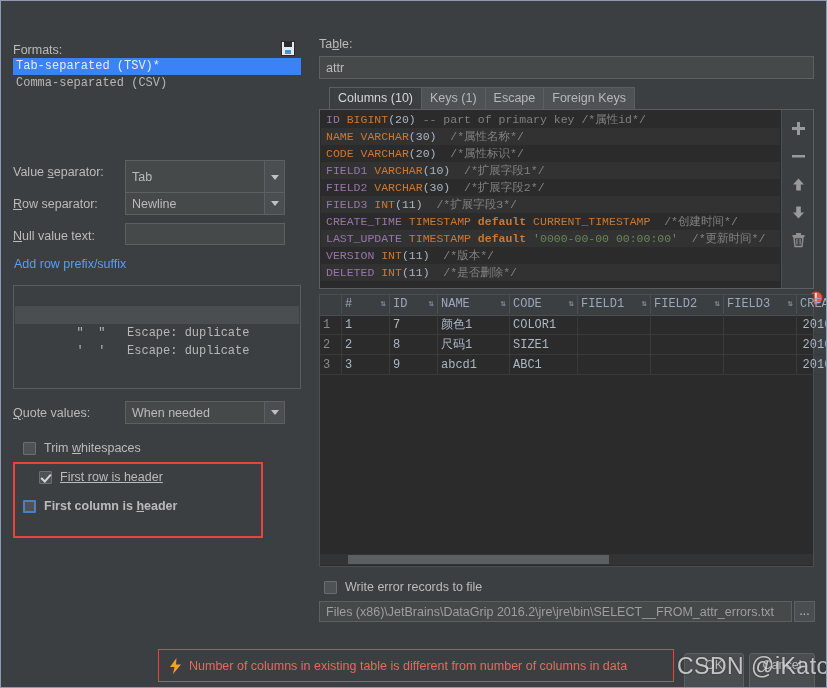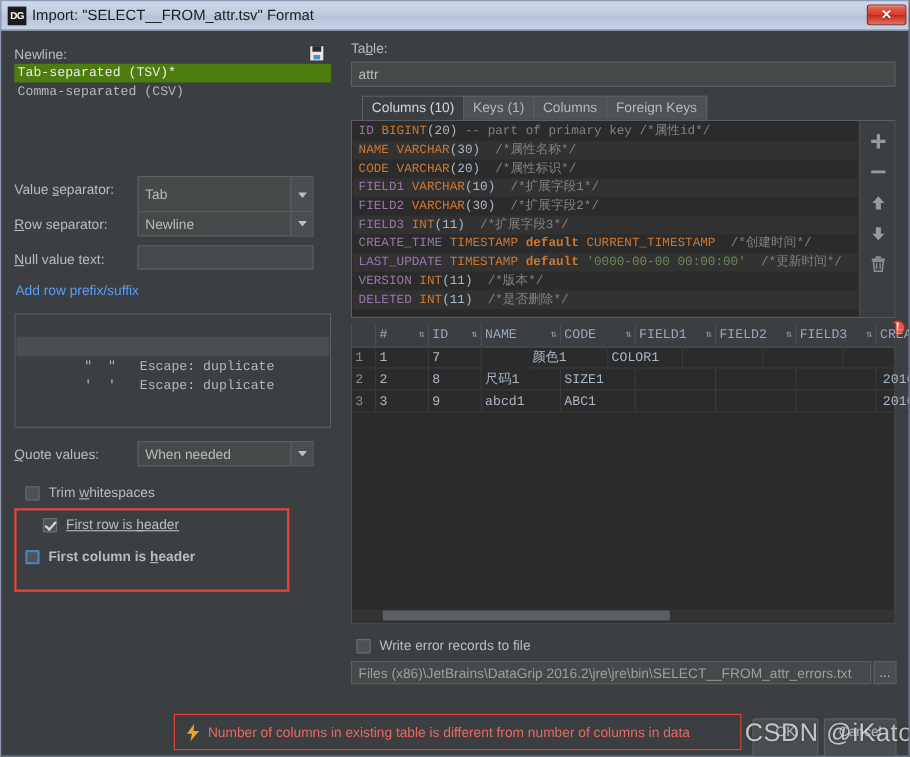--- a/index.html
+++ b/index.html
@@ -97,21 +97,21 @@
 
   
   #formats-label { left: 12px; top: 42px; }
   #save-icon { position: absolute; left: 280px; top: 40px; width: 14px; height: 15px; }
 
   #formats-list {
     position: absolute; left: 12px; top: 57px; width: 288px; height: 36px;
     font-family: "Liberation Mono", monospace; font-size: 12px;
   }
   .fmt-item { height: 17px; line-height: 17px; padding-left: 3px; color: #b7b7b7; white-space: nowrap; }
-  .fmt-item.sel { background: #4d7c0f; color: #eaeaea; }
+  .fmt-item.sel { background: #3b82f6; color: #eaeaea; }
 
   
   #quot-box {
     position: absolute; left: 12px; top: 284px; width: 288px; height: 104px;
     border: 1px solid #5a5d5e; background: #3c3f41; box-sizing: border-box;
   }
   #quot-head { position: absolute; left: 0; top: 0; width: 100%; height: 20px; }
   #quot-title { position: absolute; left: 4px; top: 3px; font-size: 12.5px; color: #bbbbbb; }
   .qt-btn { position: absolute; top: 1px; width: 17px; height: 17px; display: flex; align-items: center; justify-content: center; }
   #quot-list {
@@ -231,29 +231,22 @@
     letter-spacing: 0.5px;
     text-shadow: 0 0 2px rgba(0,0,0,.4);
     white-space: nowrap;
   }
 </style>
 </head>
 <body>
 
 <div id="app">
 
-  <div id="titlebar">
-    <div id="dg-logo">DG</div>
-    <div id="title-text">Import: "SELECT__FROM_attr.tsv" Format</div>
-    <div id="close-btn">
-      <span>✕</span>
-    </div>
-  </div>
-
-  <div class="abs lbl" id="formats-label">Newline:</div>
+
+  <div class="abs lbl" id="formats-label">Formats:</div>
 
   <svg id="save-icon" viewBox="0 0 14 15">
     <rect x="0.5" y="0.5" width="13" height="14" fill="#e8e8e8" stroke="#2b2b2b"></rect>
     <rect x="3" y="1" width="8" height="5" fill="#2b2b2b"></rect>
     <rect x="4" y="9" width="6" height="4" fill="#4a90d9"></rect>
   </svg>
 
   <div id="formats-list">
     <div class="fmt-item sel">Tab-separated (TSV)*</div>
     <div class="fmt-item">Comma-separated (CSV)</div>
@@ -315,21 +308,21 @@
     <span class="cb focused"></span>
     <span class="lbl">First column is <u>h</u>eader</span>
   </div>
 
   <div class="abs lbl" id="table-label">Ta<u>b</u>le:</div>
   <div class="field" id="table-input">attr</div>
 
   <div id="tabs">
     <div class="tab active">Columns (10)</div>
     <div class="tab">Keys (1)</div>
-    <div class="tab">Columns</div>
+    <div class="tab">Escape</div>
     <div class="tab">Foreign Keys</div>
   </div>
 
   <div id="ddl-panel">
     <div id="ddl-lines">
         <div class="ddl-line"><span class="t-col">ID </span><span class="t-type">BIGINT</span><span class="t-num">(20)</span><span class="t-cmt"> -- part of primary key </span><span class="t-cmt">/*属性id*/</span></div>
         <div class="ddl-line alt"><span class="t-col-o">NAME </span><span class="t-type">VARCHAR</span><span class="t-num">(30)</span><span class="t-cmt">  /*属性名称*/</span></div>
         <div class="ddl-line"><span class="t-col-o">CODE </span><span class="t-type">VARCHAR</span><span class="t-num">(20)</span><span class="t-cmt">  /*属性标识*/</span></div>
         <div class="ddl-line alt"><span class="t-col">FIELD1 </span><span class="t-type">VARCHAR</span><span class="t-num">(10)</span><span class="t-cmt">  /*扩展字段1*/</span></div>
         <div class="ddl-line"><span class="t-col">FIELD2 </span><span class="t-type">VARCHAR</span><span class="t-num">(30)</span><span class="t-cmt">  /*扩展字段2*/</span></div>
@@ -385,21 +378,21 @@
         <div class="gh" style="width: 73px; min-width: 73px;"><span>FIELD1</span><span class="sorticon">⇅</span></div>
         <div class="gh" style="width: 73px; min-width: 73px;"><span>FIELD2</span><span class="sorticon">⇅</span></div>
         <div class="gh" style="width: 73px; min-width: 73px;"><span>FIELD3</span><span class="sorticon">⇅</span></div>
         <div class="gh" style="width: 60px; min-width: 60px;"><span>CREATE_</span></div>
       </div>
     <div id="grid-body">
         <div class="grow" style="top: 20px;">
           <div class="gc rownum" style="width: 22px; min-width: 22px;">1</div>
           <div class="gc" style="width: 48px; min-width: 48px;">1</div>
           <div class="gc" style="width: 48px; min-width: 48px;">7</div>
-          <div class="gc" style="width: 72px; min-width: 72px; margin-left: 43px;">颜色1</div>
+          <div class="gc" style="width: 72px; min-width: 72px;">颜色1</div>
           <div class="gc" style="width: 68px; min-width: 68px;">COLOR1</div>
           <div class="gc" style="width: 73px; min-width: 73px;"></div>
           <div class="gc" style="width: 73px; min-width: 73px;"></div>
           <div class="gc" style="width: 73px; min-width: 73px;"></div>
           <div class="gc" style="width: 60px; min-width: 60px; text-align: right;">2016/7/</div>
         </div>
         <div class="grow" style="top: 40px;">
           <div class="gc rownum" style="width: 22px; min-width: 22px;">2</div>
           <div class="gc" style="width: 48px; min-width: 48px;">2</div>
           <div class="gc" style="width: 48px; min-width: 48px;">8</div>

